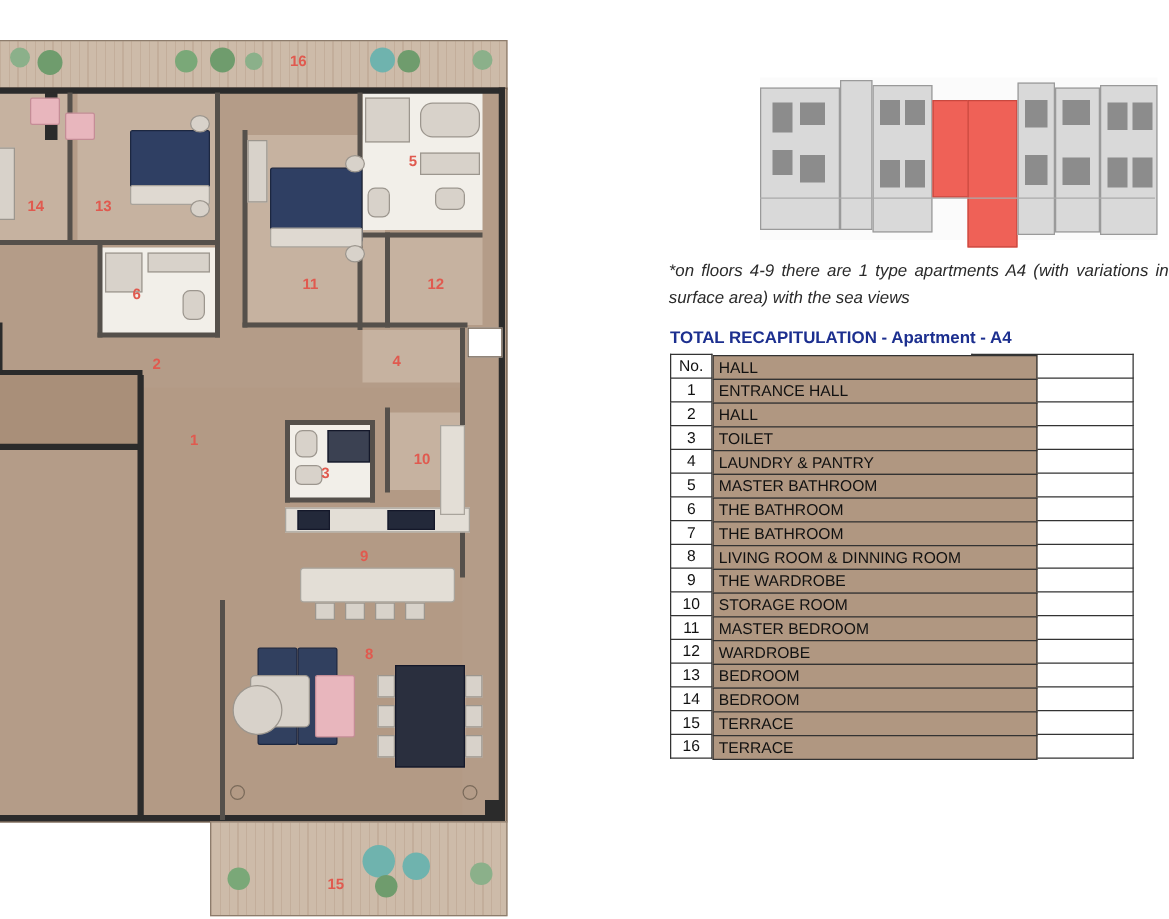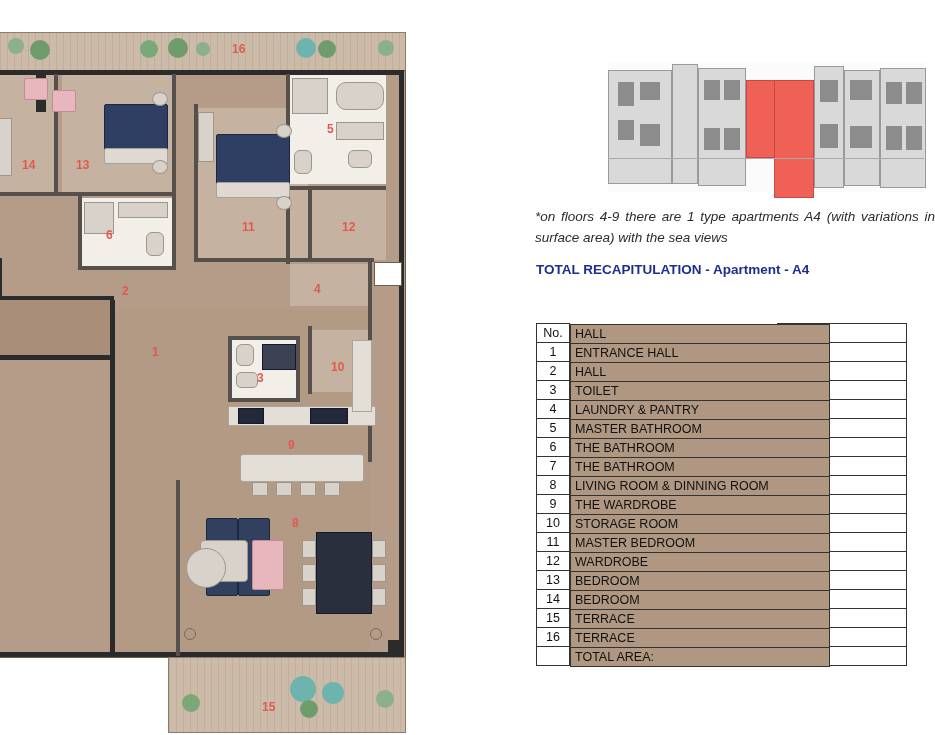--- a/index.html
+++ b/index.html
@@ -57,21 +57,21 @@
     line-height:1.55;text-align:justify;
   }
   
   #rec-title{
     position:absolute;left:536px;top:262px;
     font-size:13.5px;font-weight:700;color:#1c2f8f;
     font-family:"Liberation Sans", sans-serif;
   }
   #area-table{
     position:absolute;left:536px;top:283px;width:371px;
-    border-collapse:collapse;font-size:12.5px;color:#111;margin-top:40px;
+    border-collapse:collapse;font-size:12.5px;color:#111;
   }
   #area-table td{
     border:1px solid #333;padding:1px 4px;height:16px;line-height:16px;
   }
   #area-table td.no{width:24px;text-align:center;}
   #area-table td.room{width:250px;}
   #area-table td.val{width:120px;}
   #area-table tr.head td{font-weight:400;}
 </style>
 </head>
@@ -324,19 +324,14 @@
       <tr>
         <td class="no">15</td>
         <td class="room">TERRACE</td>
         <td class="val"></td>
       </tr>
       <tr>
         <td class="no">16</td>
         <td class="room">TERRACE</td>
         <td class="val"></td>
       </tr>
-      <tr>
-        <td class="no"></td>
-        <td class="room">TOTAL AREA:</td>
-        <td class="val"></td>
-      </tr>
     </tbody>
 </table>
 
 </body></html>

